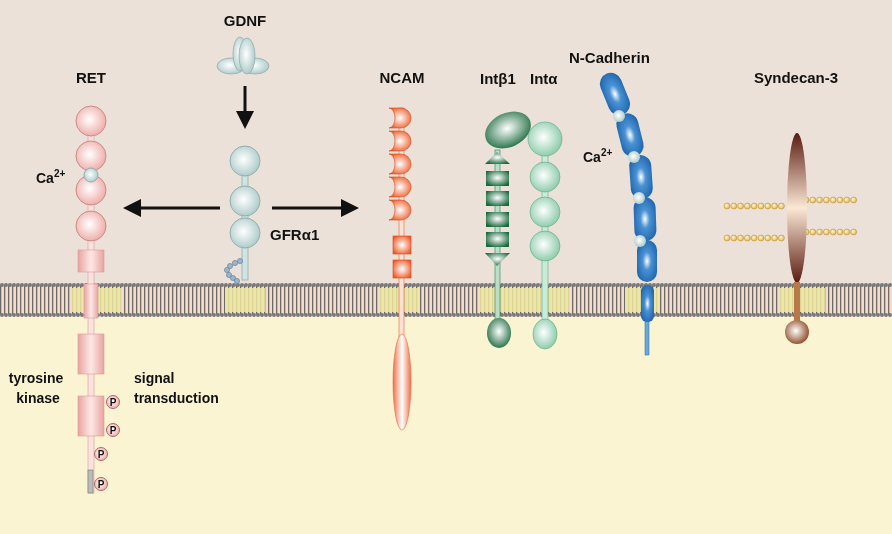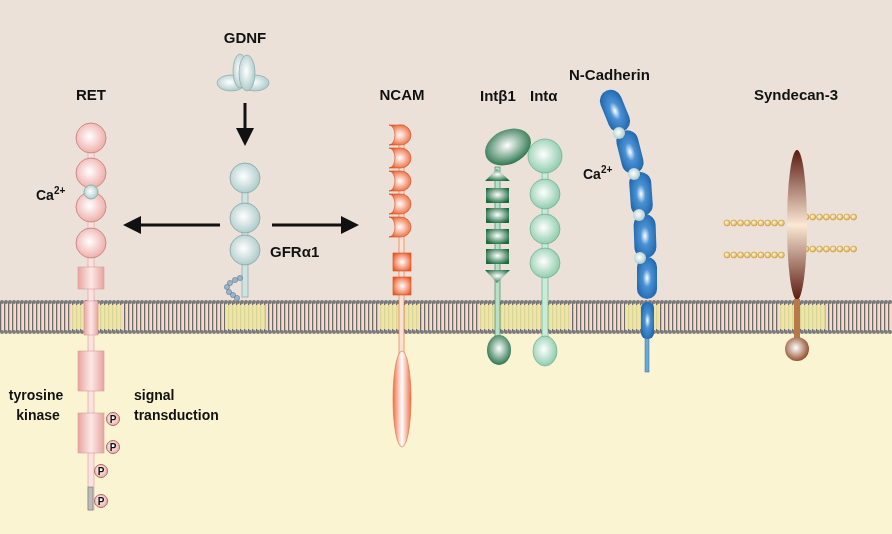--- a/index.html
+++ b/index.html
@@ -1,17 +1,17 @@
 <!DOCTYPE html>
 <html><head>
 <meta charset="utf-8">
 <style>
   html,body{margin:0;padding:0;}
   body{width:892px;height:534px;overflow:hidden;background:#ebe1d8;}
-  #stage{position:relative;width:892px;height:458px;margin-top:17px;}
+  #stage{position:relative;width:892px;height:458px;}
   svg{position:absolute;left:0;top:0;}
   .lbl{font-family:"Liberation Sans",sans-serif;font-weight:bold;fill:#111;}
 </style>
 </head>
 <body>
 
 <div id="stage">
 <svg width="892" height="534" viewBox="0 0 892 534">
   <defs>
     <radialGradient id="gRet" cx="0.45" cy="0.45" r="0.6">

